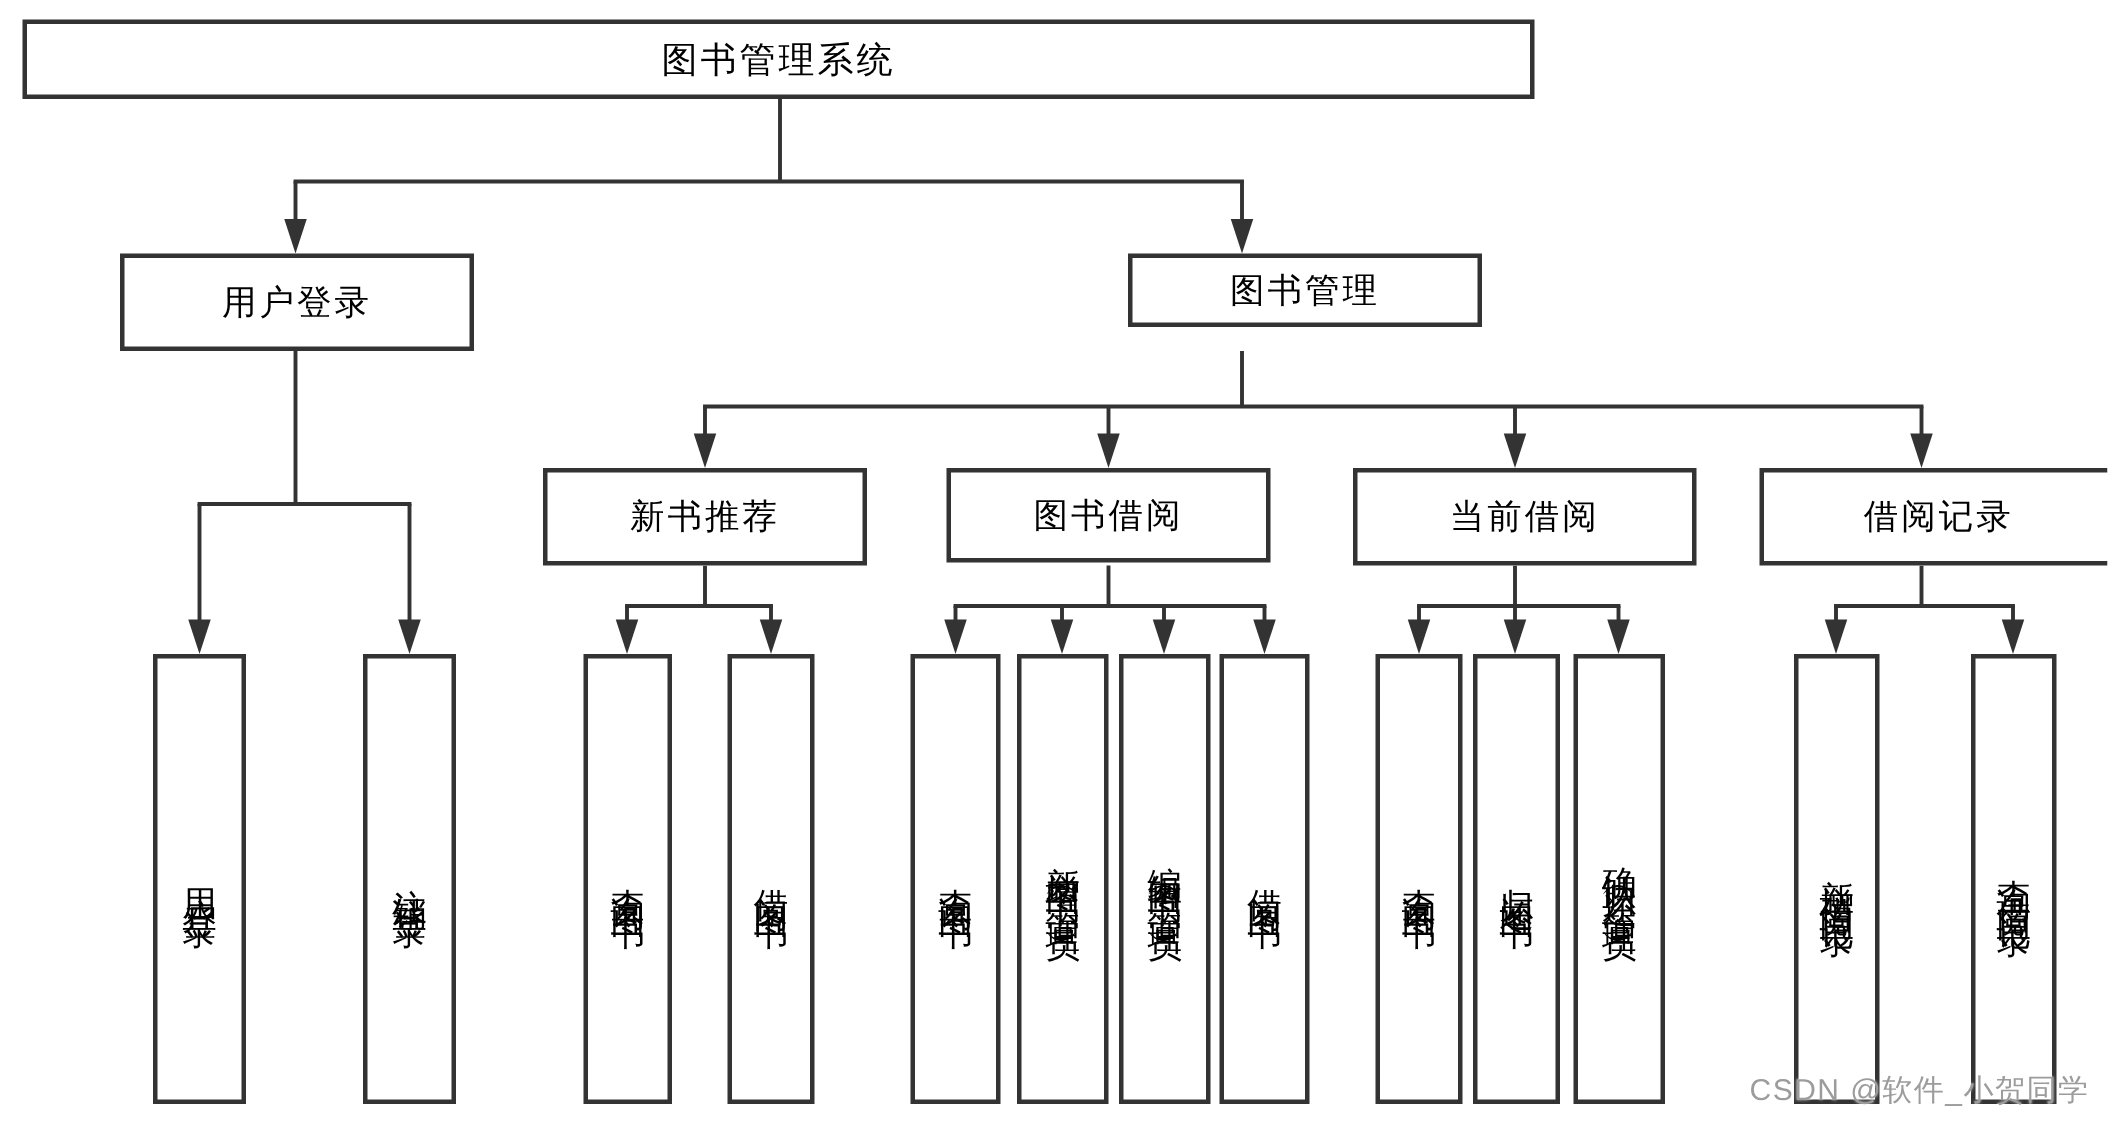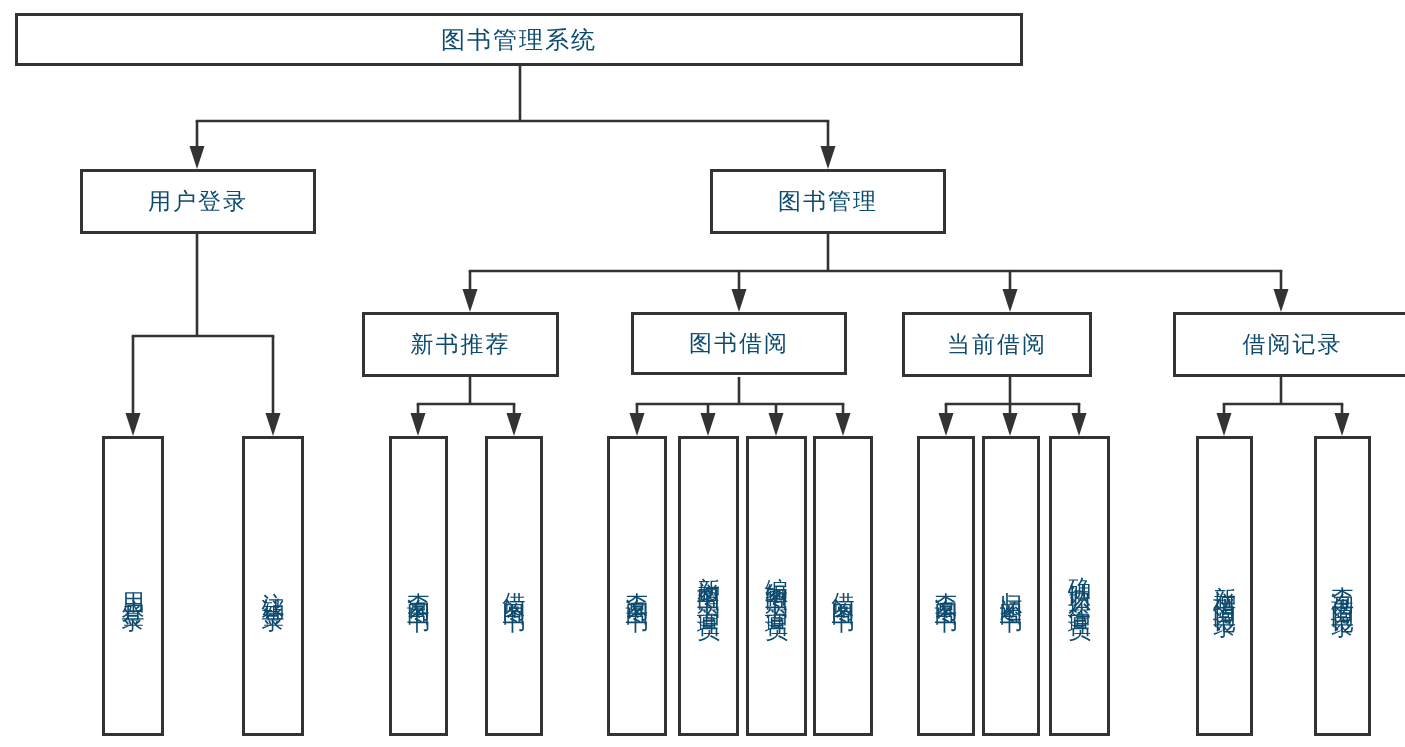--- a/index.html
+++ b/index.html
@@ -23,21 +23,21 @@
   }
   .node {
     position: absolute;
     box-sizing: border-box;
     border: 3px solid #333333;
     background: #ffffff;
     display: flex;
     align-items: center;
     justify-content: center;
     z-index: 2;
-    color: #0c4a6e;
+    color: #000000;
   }
   .node.h .label {
     font-size: 23px;
     letter-spacing: 2px;
     white-space: nowrap;
   }
   .node.root .label {
     font-size: 24px;
     letter-spacing: 2px;
   }
@@ -128,31 +128,31 @@
     <polygon points="1334.5,413 1349.5,413 1342,436" stroke="none"></polygon>
   </svg>
 
   <div class="node root" style="left:15px; top:13px; width:1008px; height:53px;">
     <span class="label">图书管理系统</span>
   </div>
 
   <div class="node h" style="left:80px; top:169px; width:236px; height:65px;">
     <span class="label">用户登录</span>
   </div>
-  <div class="node h" style="left:710px; top:169px; width:236px; height:65px;">
+  <div class="node h" style="left:752px; top:169px; width:236px; height:49px;">
     <span class="label">图书管理</span>
   </div>
 
-  <div class="node h" style="left:362px; top:312px; width:197px; height:65px;">
+  <div class="node h" style="left:362px; top:312px; width:216px; height:65px;">
     <span class="label">新书推荐</span>
   </div>
   <div class="node h" style="left:631px; top:312px; width:216px; height:63px;">
     <span class="label">图书借阅</span>
   </div>
-  <div class="node h" style="left:902px; top:312px; width:190px; height:65px;">
+  <div class="node h" style="left:902px; top:312px; width:229px; height:65px;">
     <span class="label">当前借阅</span>
   </div>
   <div class="node h" style="left:1173px; top:312px; width:239px; height:65px;">
     <span class="label">借阅记录</span>
   </div>
 
   <div class="node v" style="left:102px; top:436px; width:62px; height:300px;">
     <span class="label">用户登录</span>
   </div>
   <div class="node v" style="left:242px; top:436px; width:62px; height:300px;">
@@ -189,14 +189,15 @@
     <span class="label">确认归还（管理员）</span>
   </div>
 
   <div class="node v" style="left:1196px; top:436px; width:57px; height:300px;">
     <span class="label">新增借阅记录</span>
   </div>
   <div class="node v" style="left:1314px; top:436px; width:57px; height:300px;">
     <span class="label">查询借阅记录</span>
   </div>
 
+  <div class="watermark">CSDN @软件_小贺同学</div>
 
 </div>
 
 </body></html>

